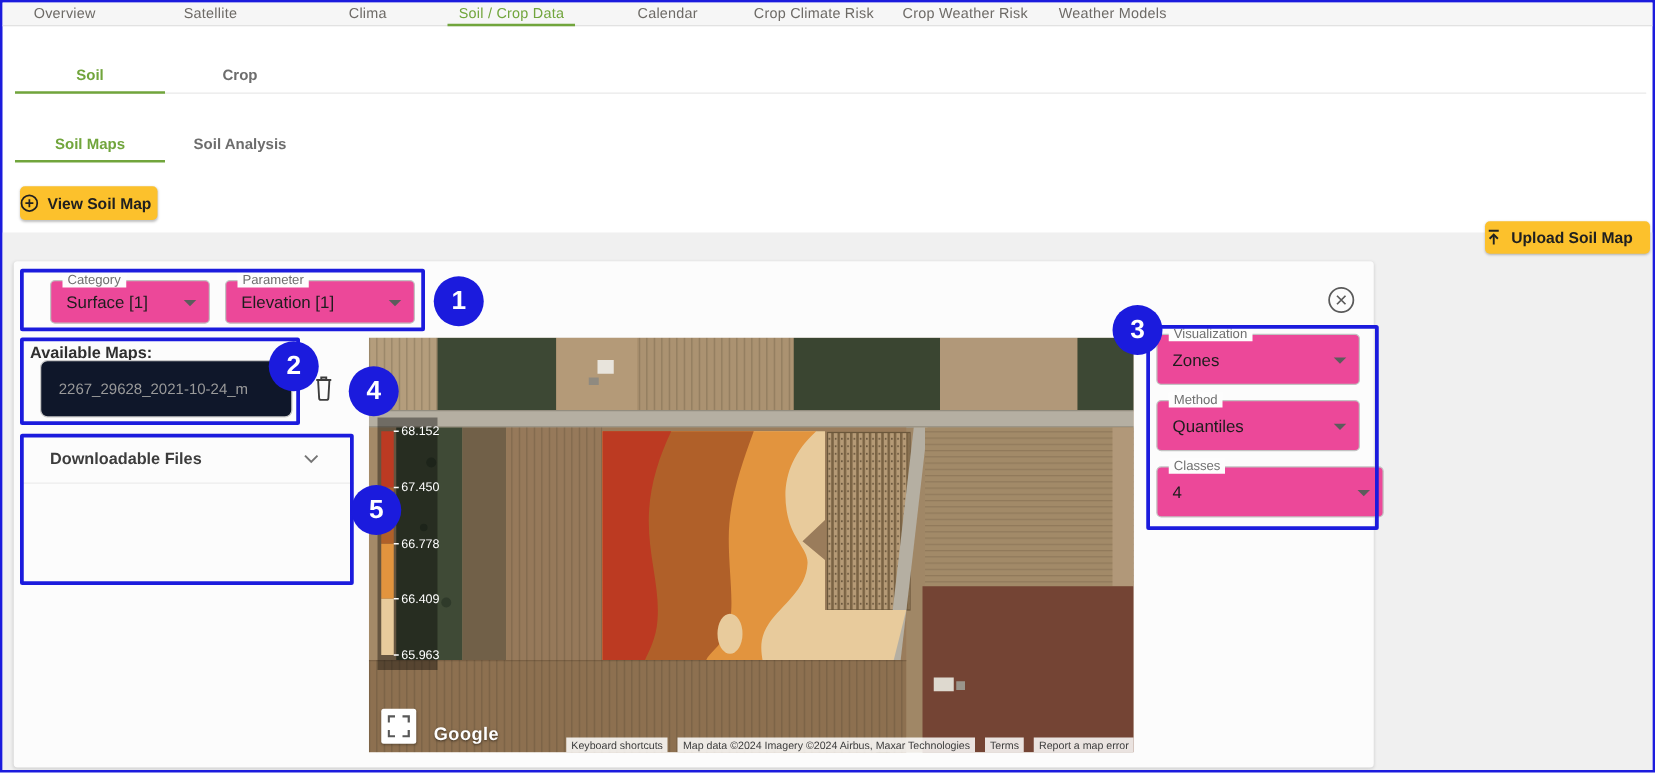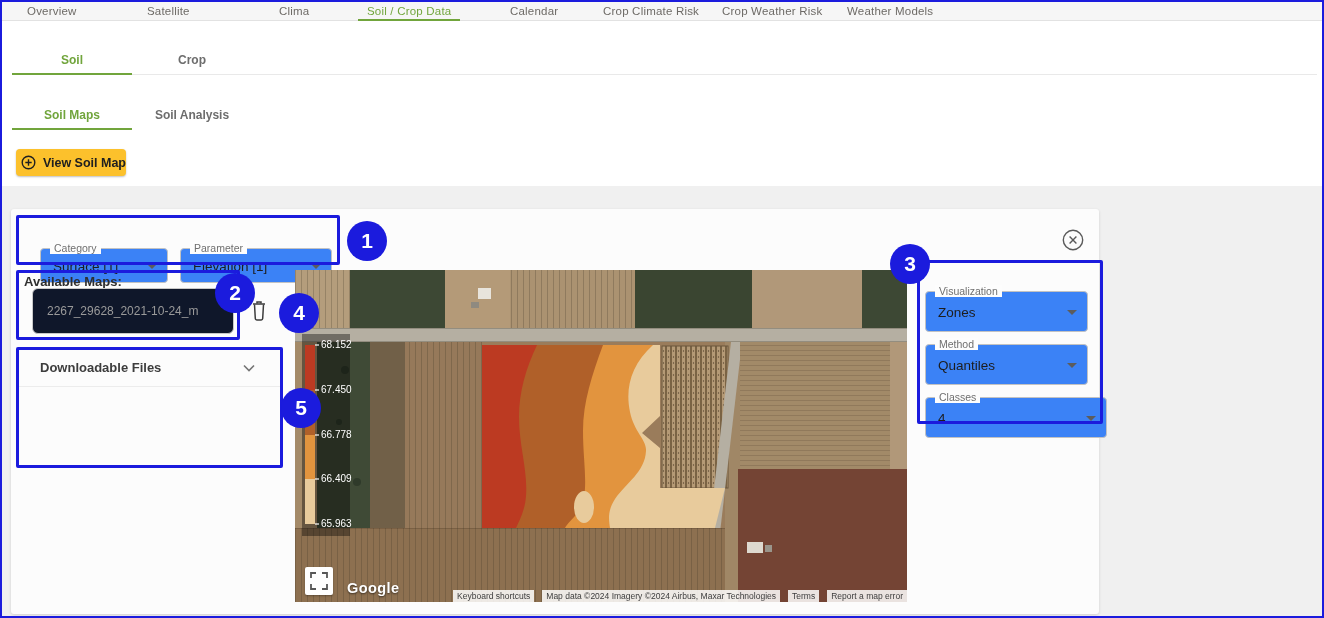--- a/index.html
+++ b/index.html
@@ -15,32 +15,32 @@
   .topnav .tab.active { color:#71a53c; padding:0 9px 2px; border-bottom:2.5px solid #71a53c; }
 
   
   .tabrow-underline { position:absolute; height:2.5px; background:#71a53c; }
   .tab2 { position:absolute; width:120px; text-align:center; font-size:12px; font-weight:bold;
           color:#6d6d6d; cursor:pointer; }
   .tab2.active { color:#71a53c; }
   .divider { position:absolute; height:1px; background:#e9e9e9; }
 
   
-  .ybtn { position:absolute; display:flex; align-items:center; justify-content:flex-end; gap:7px;
+  .ybtn { position:absolute; display:flex; align-items:center; justify-content:flex-start; gap:7px;
           background:#fcc12c; border:none; border-radius:4px; font-family:inherit;
           font-size:12.5px; font-weight:bold; color:#202020; cursor:pointer;
           box-shadow:0 1px 2px rgba(0,0,0,.25); }
 
   
   .graybg { position:absolute; left:0; top:184px; width:100%; height:434px; background:#f0f0f0; }
   .card { position:absolute; left:9px; top:207px; width:1088px; height:405px;
           background:#fcfcfc; border-radius:3px; box-shadow:0 1px 3px rgba(0,0,0,.14); }
 
   
-  .msel { position:absolute; background:#3b82f6; border:1px solid #c2c2c2; border-radius:4px; cursor:pointer;margin-top:24px; }
+  .msel { position:absolute; background:#ec4899; border:1px solid #c2c2c2; border-radius:4px; cursor:pointer; }
   .msel .lbl { position:absolute; top:-7px; left:9px; font-size:10.5px; color:#6f6f6f;
                background:#fdfdfd; padding:0 4px; line-height:12px; white-space:nowrap; }
   .msel .val { position:absolute; left:12px; top:50%; transform:translateY(-50%);
                font-size:13.5px; color:#1d1d1d; white-space:nowrap; }
   .msel .arr { position:absolute; right:10px; top:50%; margin-top:-2px; width:0; height:0;
                border-left:5px solid transparent; border-right:5px solid transparent;
                border-top:5px solid #5c5c5c; }
 
   
   .brect { position:absolute; border:3px solid #1b1bdd; border-radius:2px; z-index:40; pointer-events:none; }
@@ -105,20 +105,28 @@
   <button class="ybtn" style="left:14px; top:147px; width:110px; height:27px">
     <svg width="15" height="15" viewBox="0 0 15 15">
       <circle cx="7.5" cy="7.5" r="6.3" fill="none" stroke="#202020" stroke-width="1.4"></circle>
       <path d="M7.5,4.3 V10.7 M4.3,7.5 H10.7" stroke="#202020" stroke-width="1.4"></path>
     </svg>
     <span>View Soil Map</span>
   </button>
 
   <div class="graybg"></div>
 
+  <button class="ybtn" style="left:1186px; top:175px; width:132px; height:26px">
+    <svg width="14" height="14" viewBox="0 0 14 14">
+      <path d="M3,1.6 H11" stroke="#202020" stroke-width="1.5"></path>
+      <path d="M7,12.5 V5" stroke="#202020" stroke-width="1.5"></path>
+      <path d="M3.7,8 L7,4.6 L10.3,8" fill="none" stroke="#202020" stroke-width="1.5"></path>
+    </svg>
+    <span>Upload Soil Map</span>
+  </button>
 
   <div class="card"></div>
 
   <div class="msel" style="left:38px; top:222px; width:128px; height:35px">
     <span class="lbl">Category</span>
     <span class="val">Surface [1]</span>
     <span class="arr"></span>
   </div>
   <div class="msel" style="left:178px; top:222px; width:152px; height:35px">
     <span class="lbl">Parameter</span>

